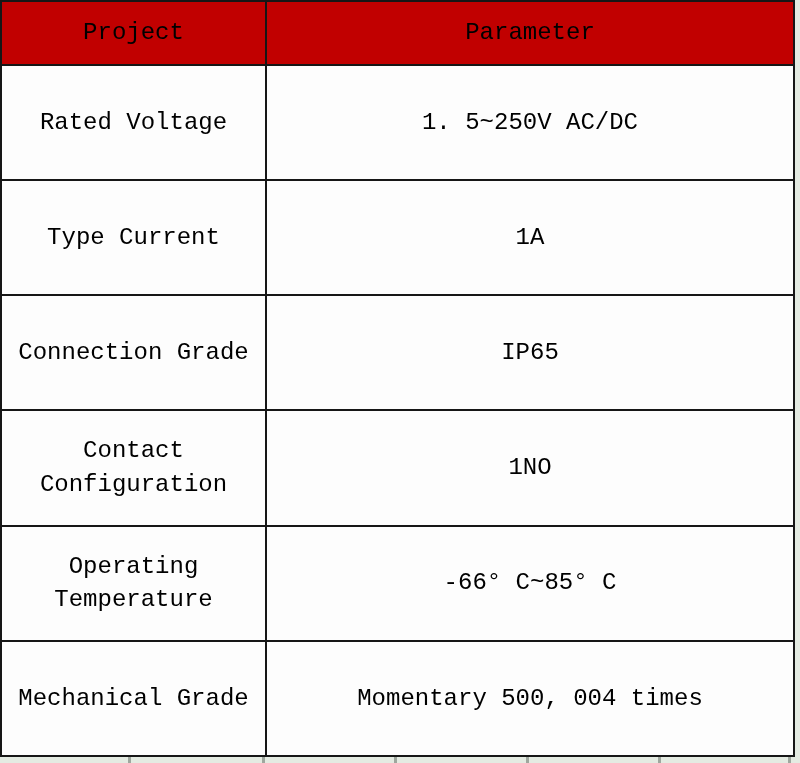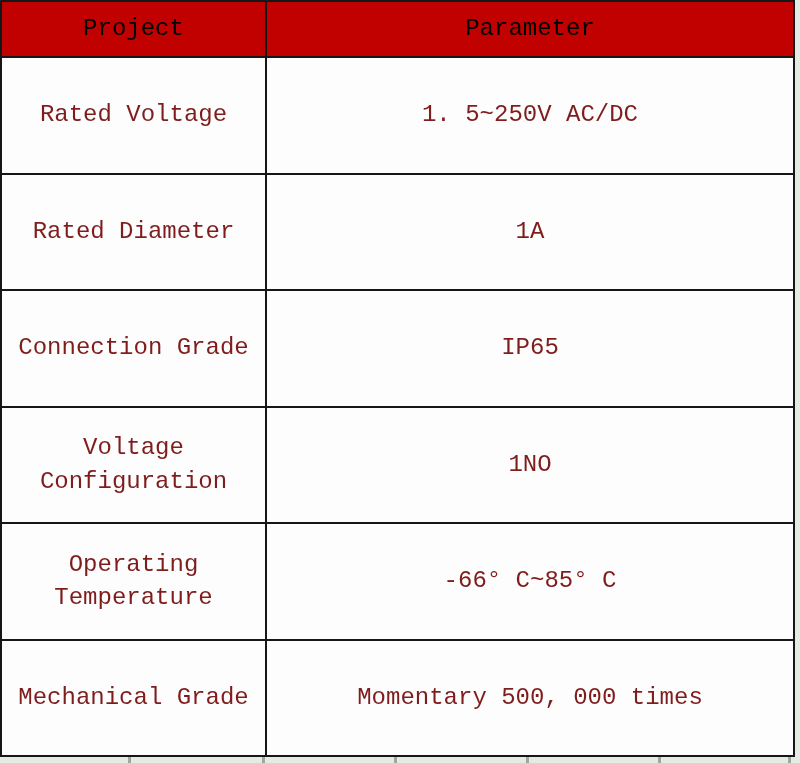--- a/index.html
+++ b/index.html
@@ -28,26 +28,26 @@
   col.c1 { width: 265px; }
   col.c2 { width: auto; }
 
   th, td {
     border: 2px solid #161616;
     text-align: center;
     vertical-align: middle;
     font-size: 24px;
     font-weight: normal;
     line-height: 1.4;
-    color: #7f1d1d;
+    color: #000000;
     padding: 2px 6px;
     letter-spacing: 0;
   }
 
-  thead tr { height: 56px; }
+  thead tr { height: 64px; }
   thead th {
     background: #c10000;
     color: #000000;
   }
 
   tbody tr { height: 85px; }
 
   
   .edge-tick {
     position: absolute;
@@ -78,38 +78,38 @@
         <th>Project</th>
         <th>Parameter</th>
       </tr>
     </thead>
     <tbody>
       <tr>
         <td>Rated Voltage</td>
         <td>1. 5~250V AC/DC</td>
       </tr>
       <tr>
-        <td>Rated Diameter</td>
+        <td>Type Current</td>
         <td>1A</td>
       </tr>
       <tr>
         <td>Connection Grade</td>
         <td>IP65</td>
       </tr>
       <tr>
-        <td>Voltage Configuration</td>
+        <td>Contact Configuration</td>
         <td>1NO</td>
       </tr>
       <tr>
         <td>Operating Temperature</td>
         <td>-66° C~85° C</td>
       </tr>
       <tr>
         <td>Mechanical Grade</td>
-        <td>Momentary 500, 000 times</td>
+        <td>Momentary 500, 004 times</td>
       </tr>
     </tbody>
   </table>
 
   <div class="edge-tick t1"></div>
   <div class="edge-tick t2"></div>
   <div class="edge-tick t3"></div>
   <div class="edge-tick t4"></div>
   <div class="edge-tick t5"></div>
   <div class="edge-tick t6"></div>

